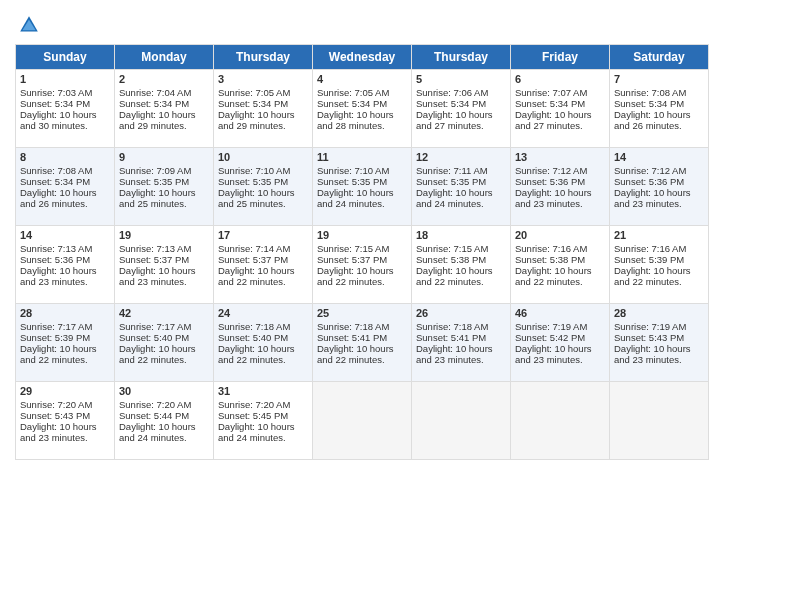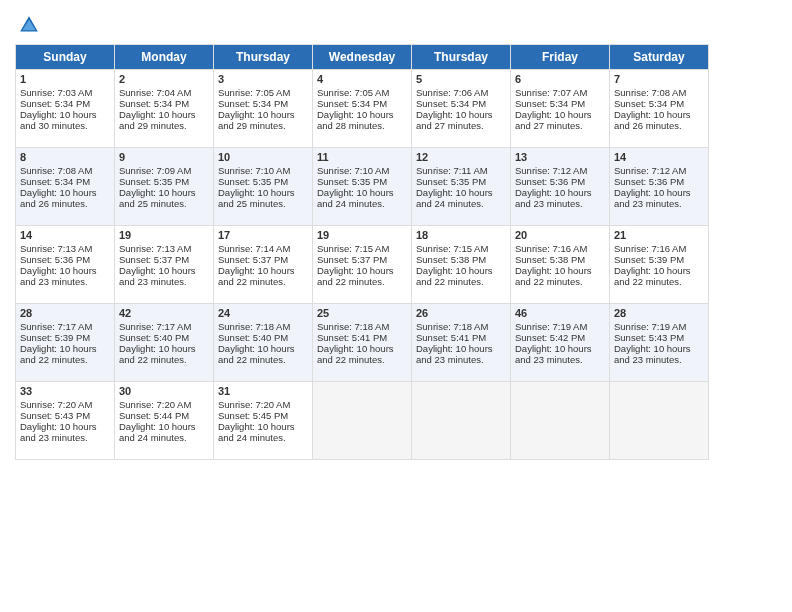--- a/index.html
+++ b/index.html
@@ -161,21 +161,21 @@
         <tr>
           <td><span class="day-num">28</span>Sunrise: 7:17 AM<br>Sunset: 5:39 PM<br>Daylight: 10 hours and 22 minutes.</td>
           <td><span class="day-num">42</span>Sunrise: 7:17 AM<br>Sunset: 5:40 PM<br>Daylight: 10 hours and 22 minutes.</td>
           <td><span class="day-num">24</span>Sunrise: 7:18 AM<br>Sunset: 5:40 PM<br>Daylight: 10 hours and 22 minutes.</td>
           <td><span class="day-num">25</span>Sunrise: 7:18 AM<br>Sunset: 5:41 PM<br>Daylight: 10 hours and 22 minutes.</td>
           <td><span class="day-num">26</span>Sunrise: 7:18 AM<br>Sunset: 5:41 PM<br>Daylight: 10 hours and 23 minutes.</td>
           <td><span class="day-num">46</span>Sunrise: 7:19 AM<br>Sunset: 5:42 PM<br>Daylight: 10 hours and 23 minutes.</td>
           <td><span class="day-num">28</span>Sunrise: 7:19 AM<br>Sunset: 5:43 PM<br>Daylight: 10 hours and 23 minutes.</td>
         </tr>
         <tr>
-          <td><span class="day-num">33</span>Sunrise: 7:20 AM<br>Sunset: 5:43 PM<br>Daylight: 10 hours and 23 minutes.</td>
+          <td><span class="day-num">29</span>Sunrise: 7:20 AM<br>Sunset: 5:43 PM<br>Daylight: 10 hours and 23 minutes.</td>
           <td><span class="day-num">30</span>Sunrise: 7:20 AM<br>Sunset: 5:44 PM<br>Daylight: 10 hours and 24 minutes.</td>
           <td><span class="day-num">31</span>Sunrise: 7:20 AM<br>Sunset: 5:45 PM<br>Daylight: 10 hours and 24 minutes.</td>
           <td class="empty"></td>
           <td class="empty"></td>
           <td class="empty"></td>
           <td class="empty"></td>
         </tr>
       </tbody>
   </table>
 </div>

